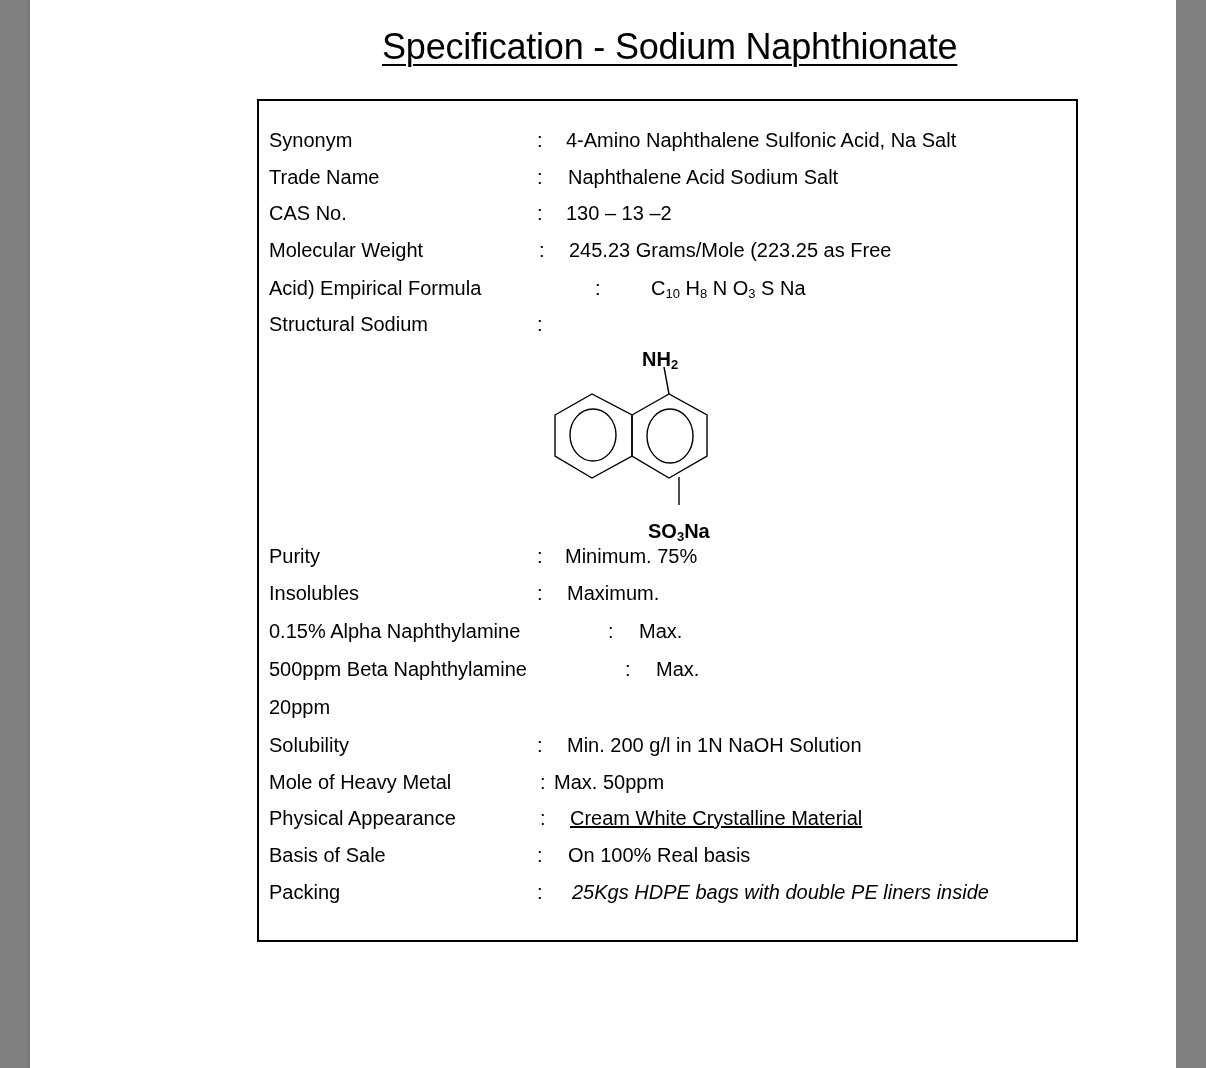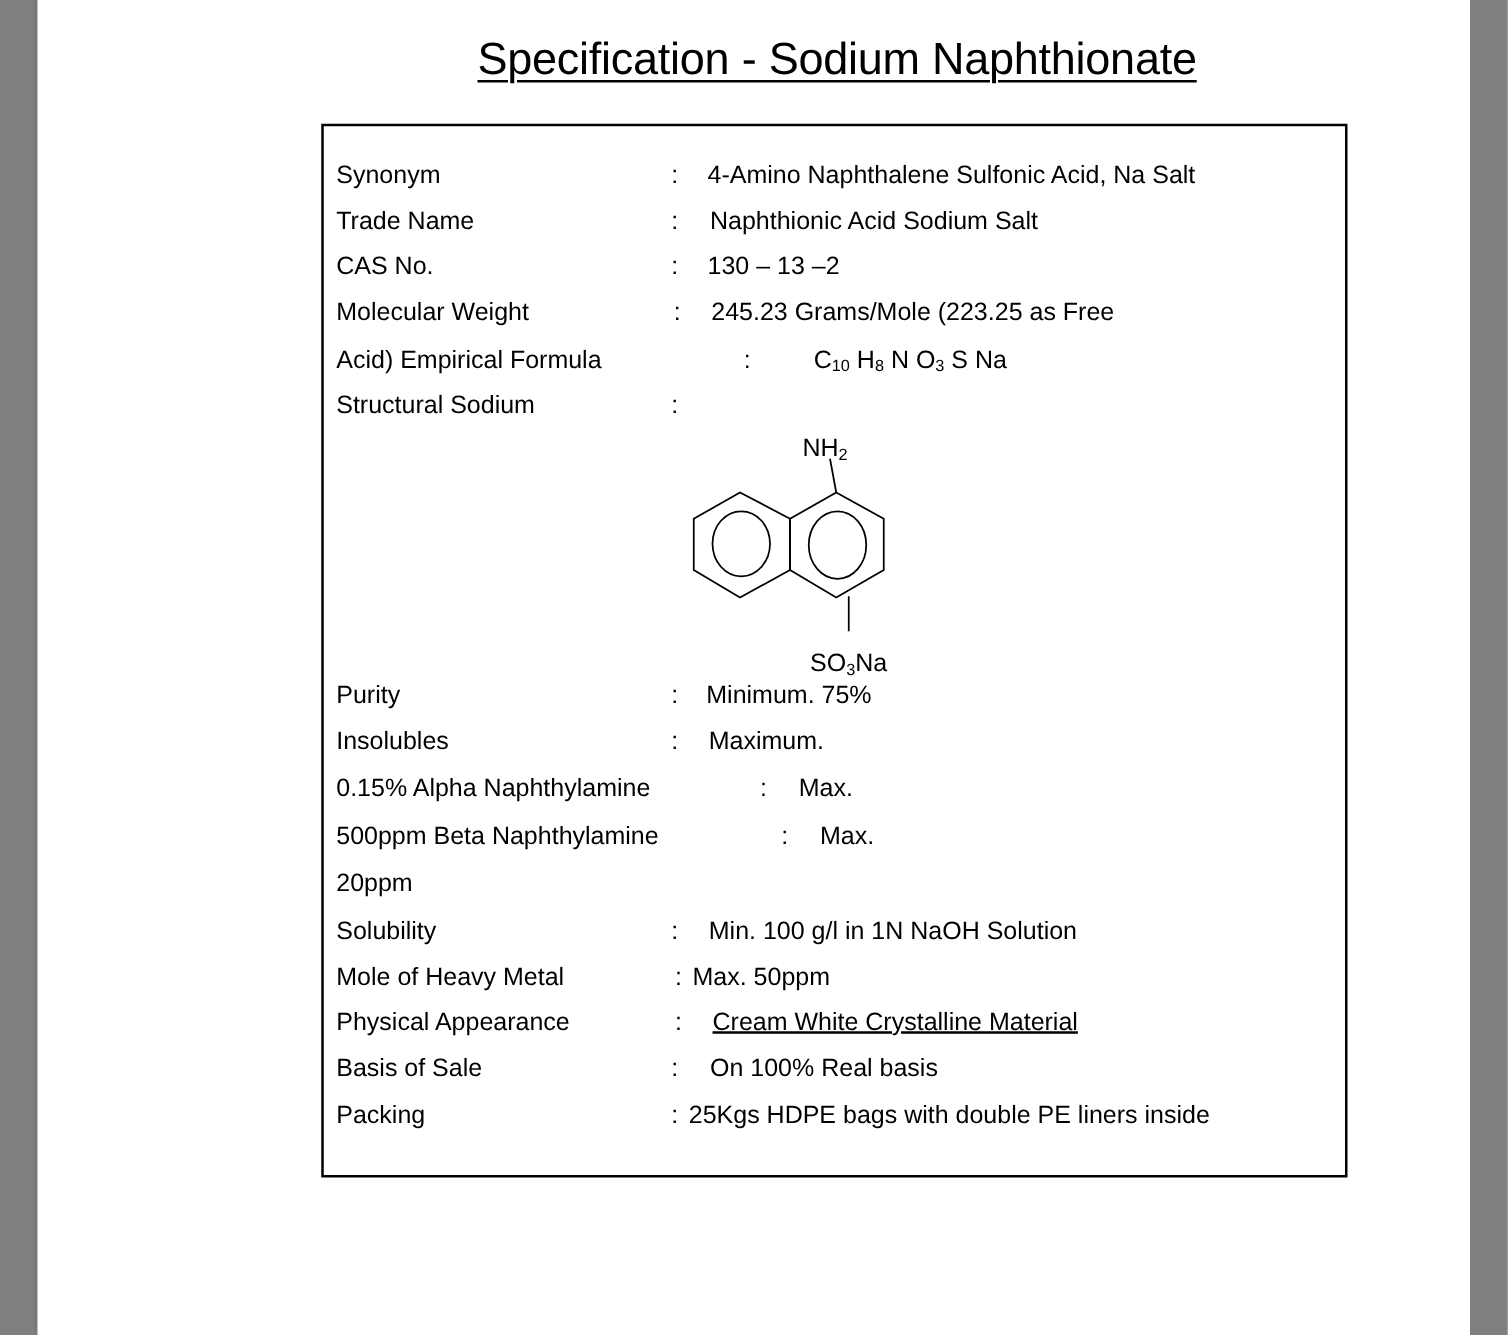--- a/index.html
+++ b/index.html
@@ -59,20 +59,21 @@
     .label { position: absolute; left: 10px; }
     .colon { position: absolute; }
     .value { position: absolute; }
     sub { font-size: 13px; vertical-align: -3px; line-height: 0; }
     .structure {
       position: absolute;
       left: 540px;
       top: 340px;
       width: 220px;
       height: 210px;
+      font-weight: bold;
     }
     .structure svg { position: absolute; left: 0; top: 0; }
     .chem-label {
       position: absolute;
       font-family: "Liberation Sans", sans-serif;
       font-size: 20px;
       color: #000;
       white-space: nowrap;
       line-height: 22px;
     }
@@ -89,21 +90,21 @@
 
   <div class="row" style="top:27px;">
     <span class="label">Synonym</span>
     <span class="colon" style="left:278px;">:</span>
     <span class="value" style="left:307px;">4-Amino Naphthalene Sulfonic Acid, Na Salt</span>
   </div>
 
   <div class="row" style="top:64px;">
     <span class="label">Trade Name</span>
     <span class="colon" style="left:278px;">:</span>
-    <span class="value" style="left:309px;">Naphthionic Acid Sodium Salt</span>
+    <span class="value" style="left:309px;">Naphthalene Acid Sodium Salt</span>
   </div>
 
   <div class="row" style="top:100px;">
     <span class="label">CAS No.</span>
     <span class="colon" style="left:278px;">:</span>
     <span class="value" style="left:307px;">130 – 13 –2</span>
   </div>
 
   <div class="row" style="top:137px;">
     <span class="label">Molecular Weight</span>
@@ -146,21 +147,21 @@
     <span class="value" style="left:397px;">Max.</span>
   </div>
 
   <div class="row" style="top:594px;">
     <span class="label">20ppm</span>
   </div>
 
   <div class="row" style="top:632px;">
     <span class="label">Solubility</span>
     <span class="colon" style="left:278px;">:</span>
-    <span class="value" style="left:308px;">Min. 100 g/l in 1N NaOH Solution</span>
+    <span class="value" style="left:308px;">Min. 200 g/l in 1N NaOH Solution</span>
   </div>
 
   <div class="row" style="top:669px;">
     <span class="label">Mole of Heavy Metal</span>
     <span class="colon" style="left:281px;">:</span>
     <span class="value" style="left:295px;">Max. 50ppm</span>
   </div>
 
   <div class="row" style="top:705px;">
     <span class="label">Physical Appearance</span>
@@ -170,21 +171,21 @@
 
   <div class="row" style="top:742px;">
     <span class="label">Basis of Sale</span>
     <span class="colon" style="left:278px;">:</span>
     <span class="value" style="left:309px;">On 100% Real basis</span>
   </div>
 
   <div class="row" style="top:779px;">
     <span class="label">Packing</span>
     <span class="colon" style="left:278px;">:</span>
-    <span class="value" style="left:292px;">25Kgs HDPE bags with double PE liners inside</span>
+    <span class="value" style="left:313px;font-style:italic;">25Kgs HDPE bags with double PE liners inside</span>
   </div>
 </div>
 
 <div class="structure">
   <svg width="220" height="210" viewBox="0 0 220 210">
     <g fill="none" stroke="#000" stroke-width="1.4">
 
       <polygon points="15,75 52,54 92,75 92,116 52,138 15,116"></polygon>
       <ellipse cx="53" cy="95" rx="23" ry="26"></ellipse>
 

